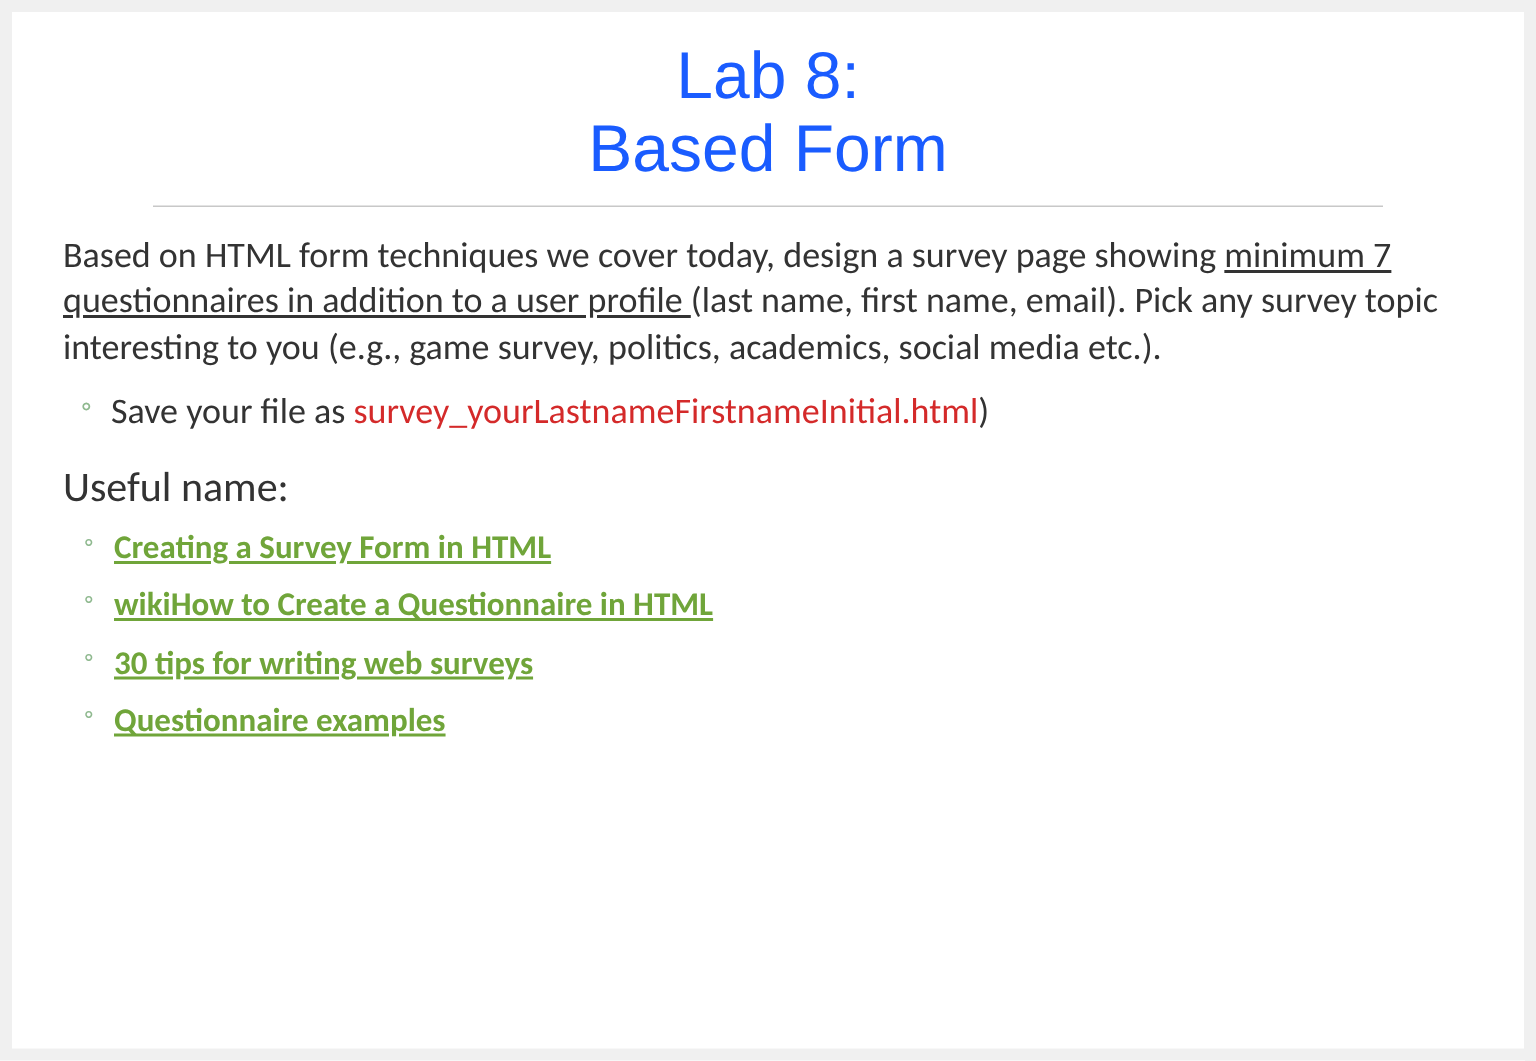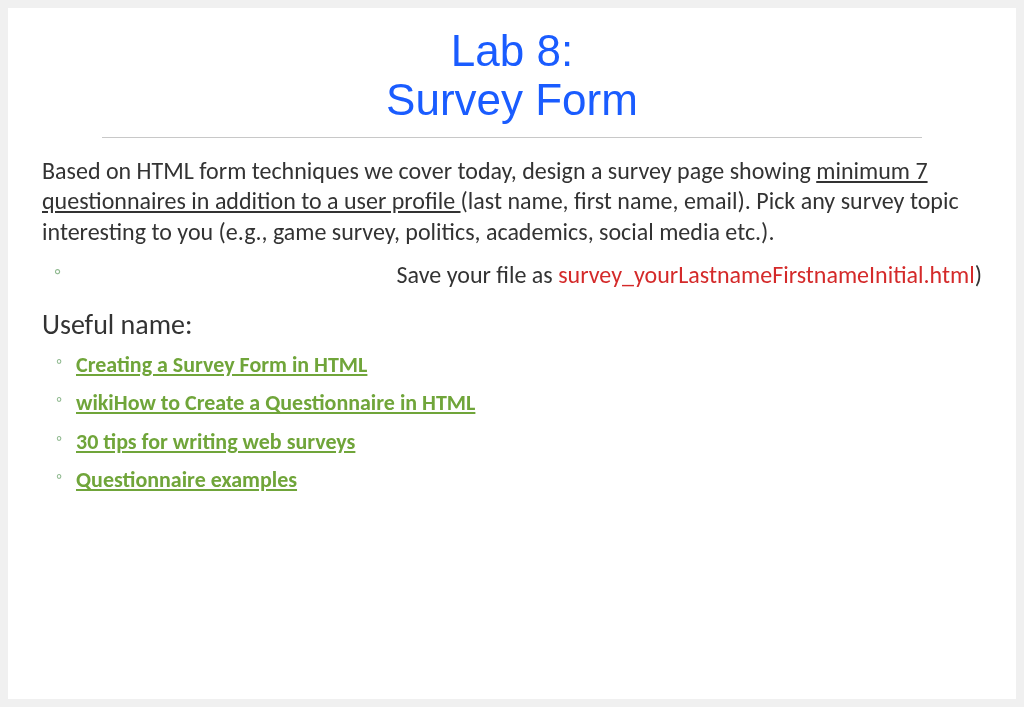--- a/index.html
+++ b/index.html
@@ -43,21 +43,20 @@
       line-height: 1.28;
       margin-bottom: 8px;
       font-family: 'Calibri', 'Segoe UI', Arial, sans-serif;
     }
     .underline {
       text-decoration: underline;
     }
     .bullet-list {
       list-style: none;
       padding-left: 12px;
-      text-align: right;
     }
     .bullet-item {
       font-size: 24px;
       color: #333333;
       line-height: 1.55;
       position: relative;
       padding-left: 20px;
       font-family: 'Calibri', 'Segoe UI', Arial, sans-serif;
     }
     .bullet-item::before {
@@ -104,21 +103,21 @@
       cursor: pointer;
     }
   </style>
 </head>
 <body>
 
 <div class="slide">
 
   <div class="title-group">
     <div class="title-line1">Lab 8:</div>
-    <div class="title-line2">Survey Form</div>
+    <div class="title-line2">Based Form</div>
   </div>
 
   <hr class="divider">
 
   <p class="intro">
     <span>Based on HTML form techniques we cover today, design a survey page showing </span><span class="underline">minimum 7 questionnaires in addition to a user profile </span><span>(last name, first name, email). Pick any survey topic interesting to you (e.g., game survey, politics, academics, social media etc.).</span>
   </p>
 
   <ul class="bullet-list">
     <li class="bullet-item">

